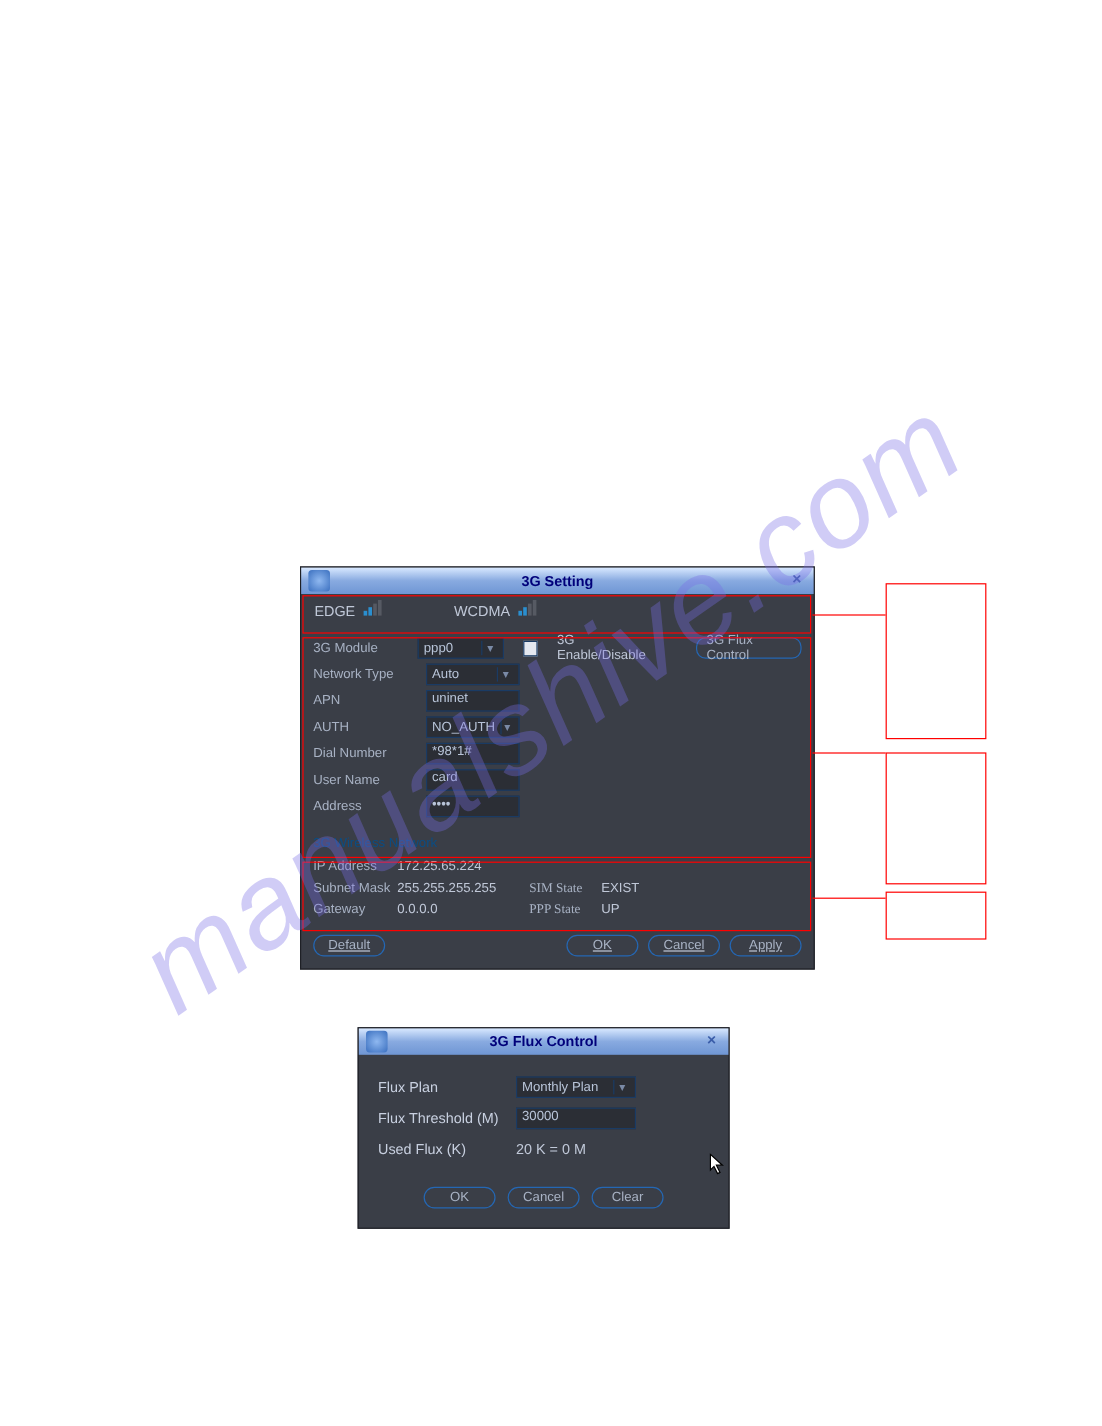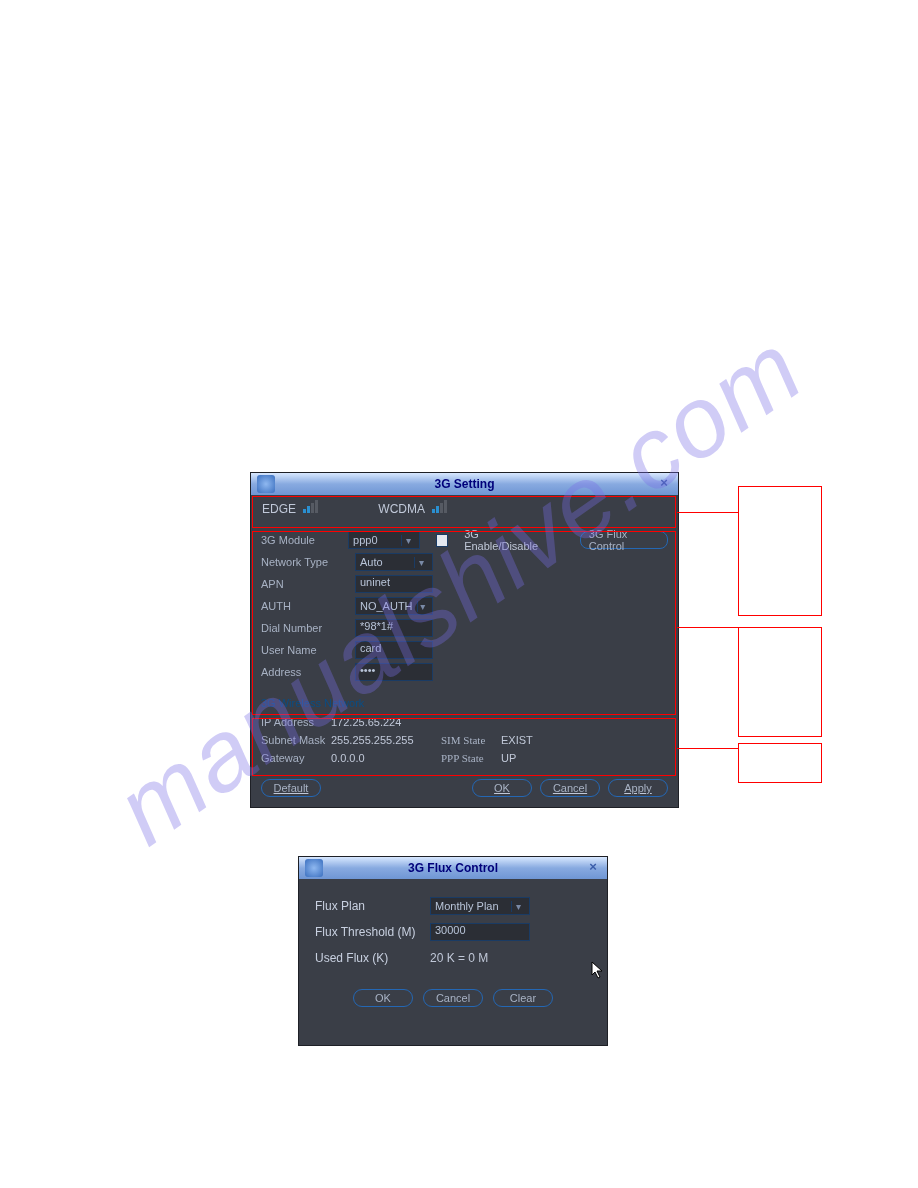--- a/index.html
+++ b/index.html
@@ -143,21 +143,21 @@
   }
   .callout-line {
     position: absolute;
     height: 1px;
     background: #ff0000;
   }
   .red-box { position: absolute; border: 1px solid #ff0000; }
 
   
   .win2 { left: 298px; top: 856px; width: 310px; }
-  .win2 .body { padding: 14px 16px 26px; }
+  .win2 .body { padding: 14px 16px 4px; }
   .win2 .row2 { display: flex; align-items: center; height: 26px; gap: 10px; font-size: 12px; }
   .win2 .row2 label { width: 105px; color: #c8d0e0; }
   .win2 .footer2 { display: flex; gap: 10px; justify-content: center; padding: 18px 0 12px; }
 
   .cursor {
     position: absolute;
     width: 14px;
     height: 18px;
     pointer-events: none;
   }

